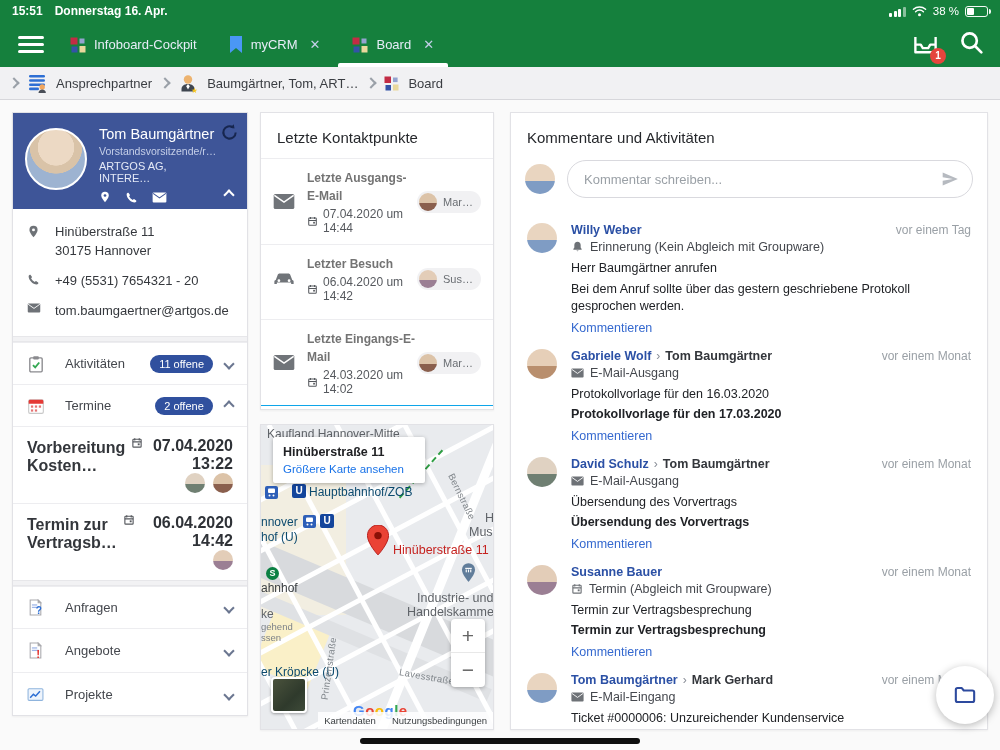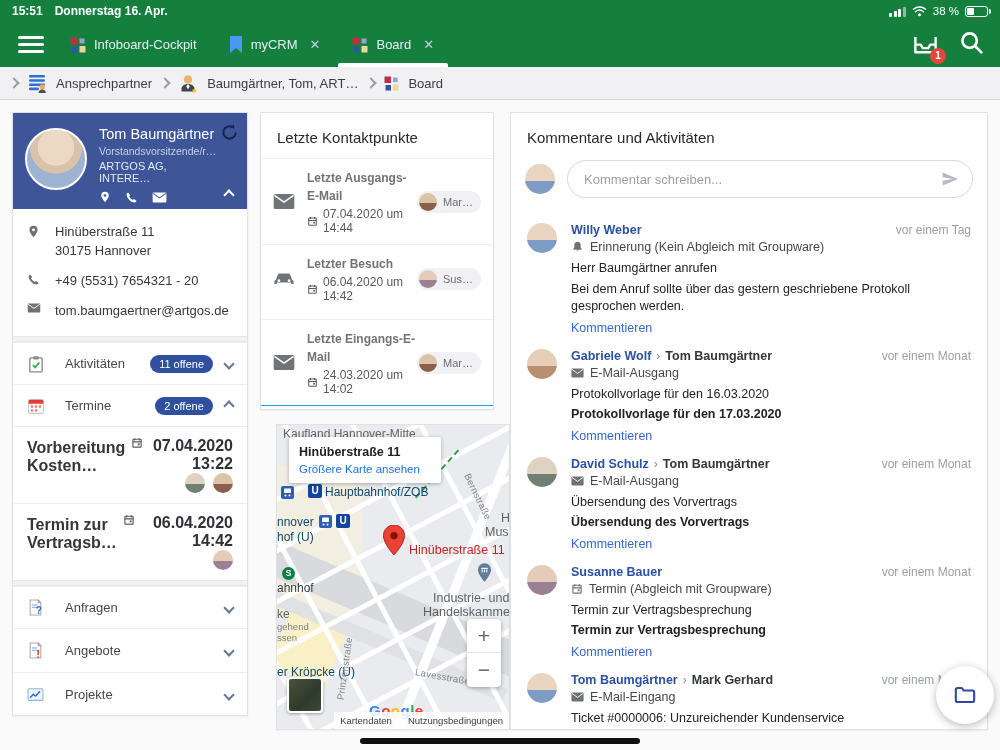--- a/index.html
+++ b/index.html
@@ -36,21 +36,21 @@
   .chev { width:8px; height:8px; border-right:2px solid #9aa0a8; border-bottom:2px solid #9aa0a8; display:inline-block; }
   .chev.right { transform:rotate(-45deg); }
   .chev.down { transform:rotate(45deg); border-color:#6b7690; }
   .chev.up { transform:rotate(-135deg); border-color:#6b7690; }
   .chev.white { border-color:#fff; }
 
   
   .panel { position:absolute; background:#fff; border:1px solid #e2e2e6; box-shadow:0 1px 2px rgba(0,0,0,.05); }
   .p-left { left:12px; top:112px; width:236px; height:604px; overflow:hidden; }
   .p-contacts { left:260px; top:112px; width:234px; height:298px; }
-  .p-map { left:276px; top:424px; width:234px; height:306px; overflow:hidden; }
+  .p-map { left:260px; top:424px; width:234px; height:306px; overflow:hidden; }
   .p-comments { left:510px; top:112px; width:478px; height:618px; overflow:hidden; }
 
   
   .chead-blue { height:96px; background:#3e5598; position:relative; color:#fff; }
   .cavatar { position:absolute; left:12px; top:15px; width:62px; height:62px; border-radius:50%; border:2px solid #fff;
              background:radial-gradient(circle at 50% 30%, #ecd9c4 0 36%, #d9c3a8 37% 52%, #9db3d1 53% 100%); }
   .cinfo { position:absolute; left:86px; top:13px; right:28px; }
   .cname { font-size:14.5px; }
   .crole { font-size:10.5px; color:#c5cfe8; margin-top:3px; }
   .ccomp { font-size:11px; color:#e4e9f6; margin-top:3px; }

